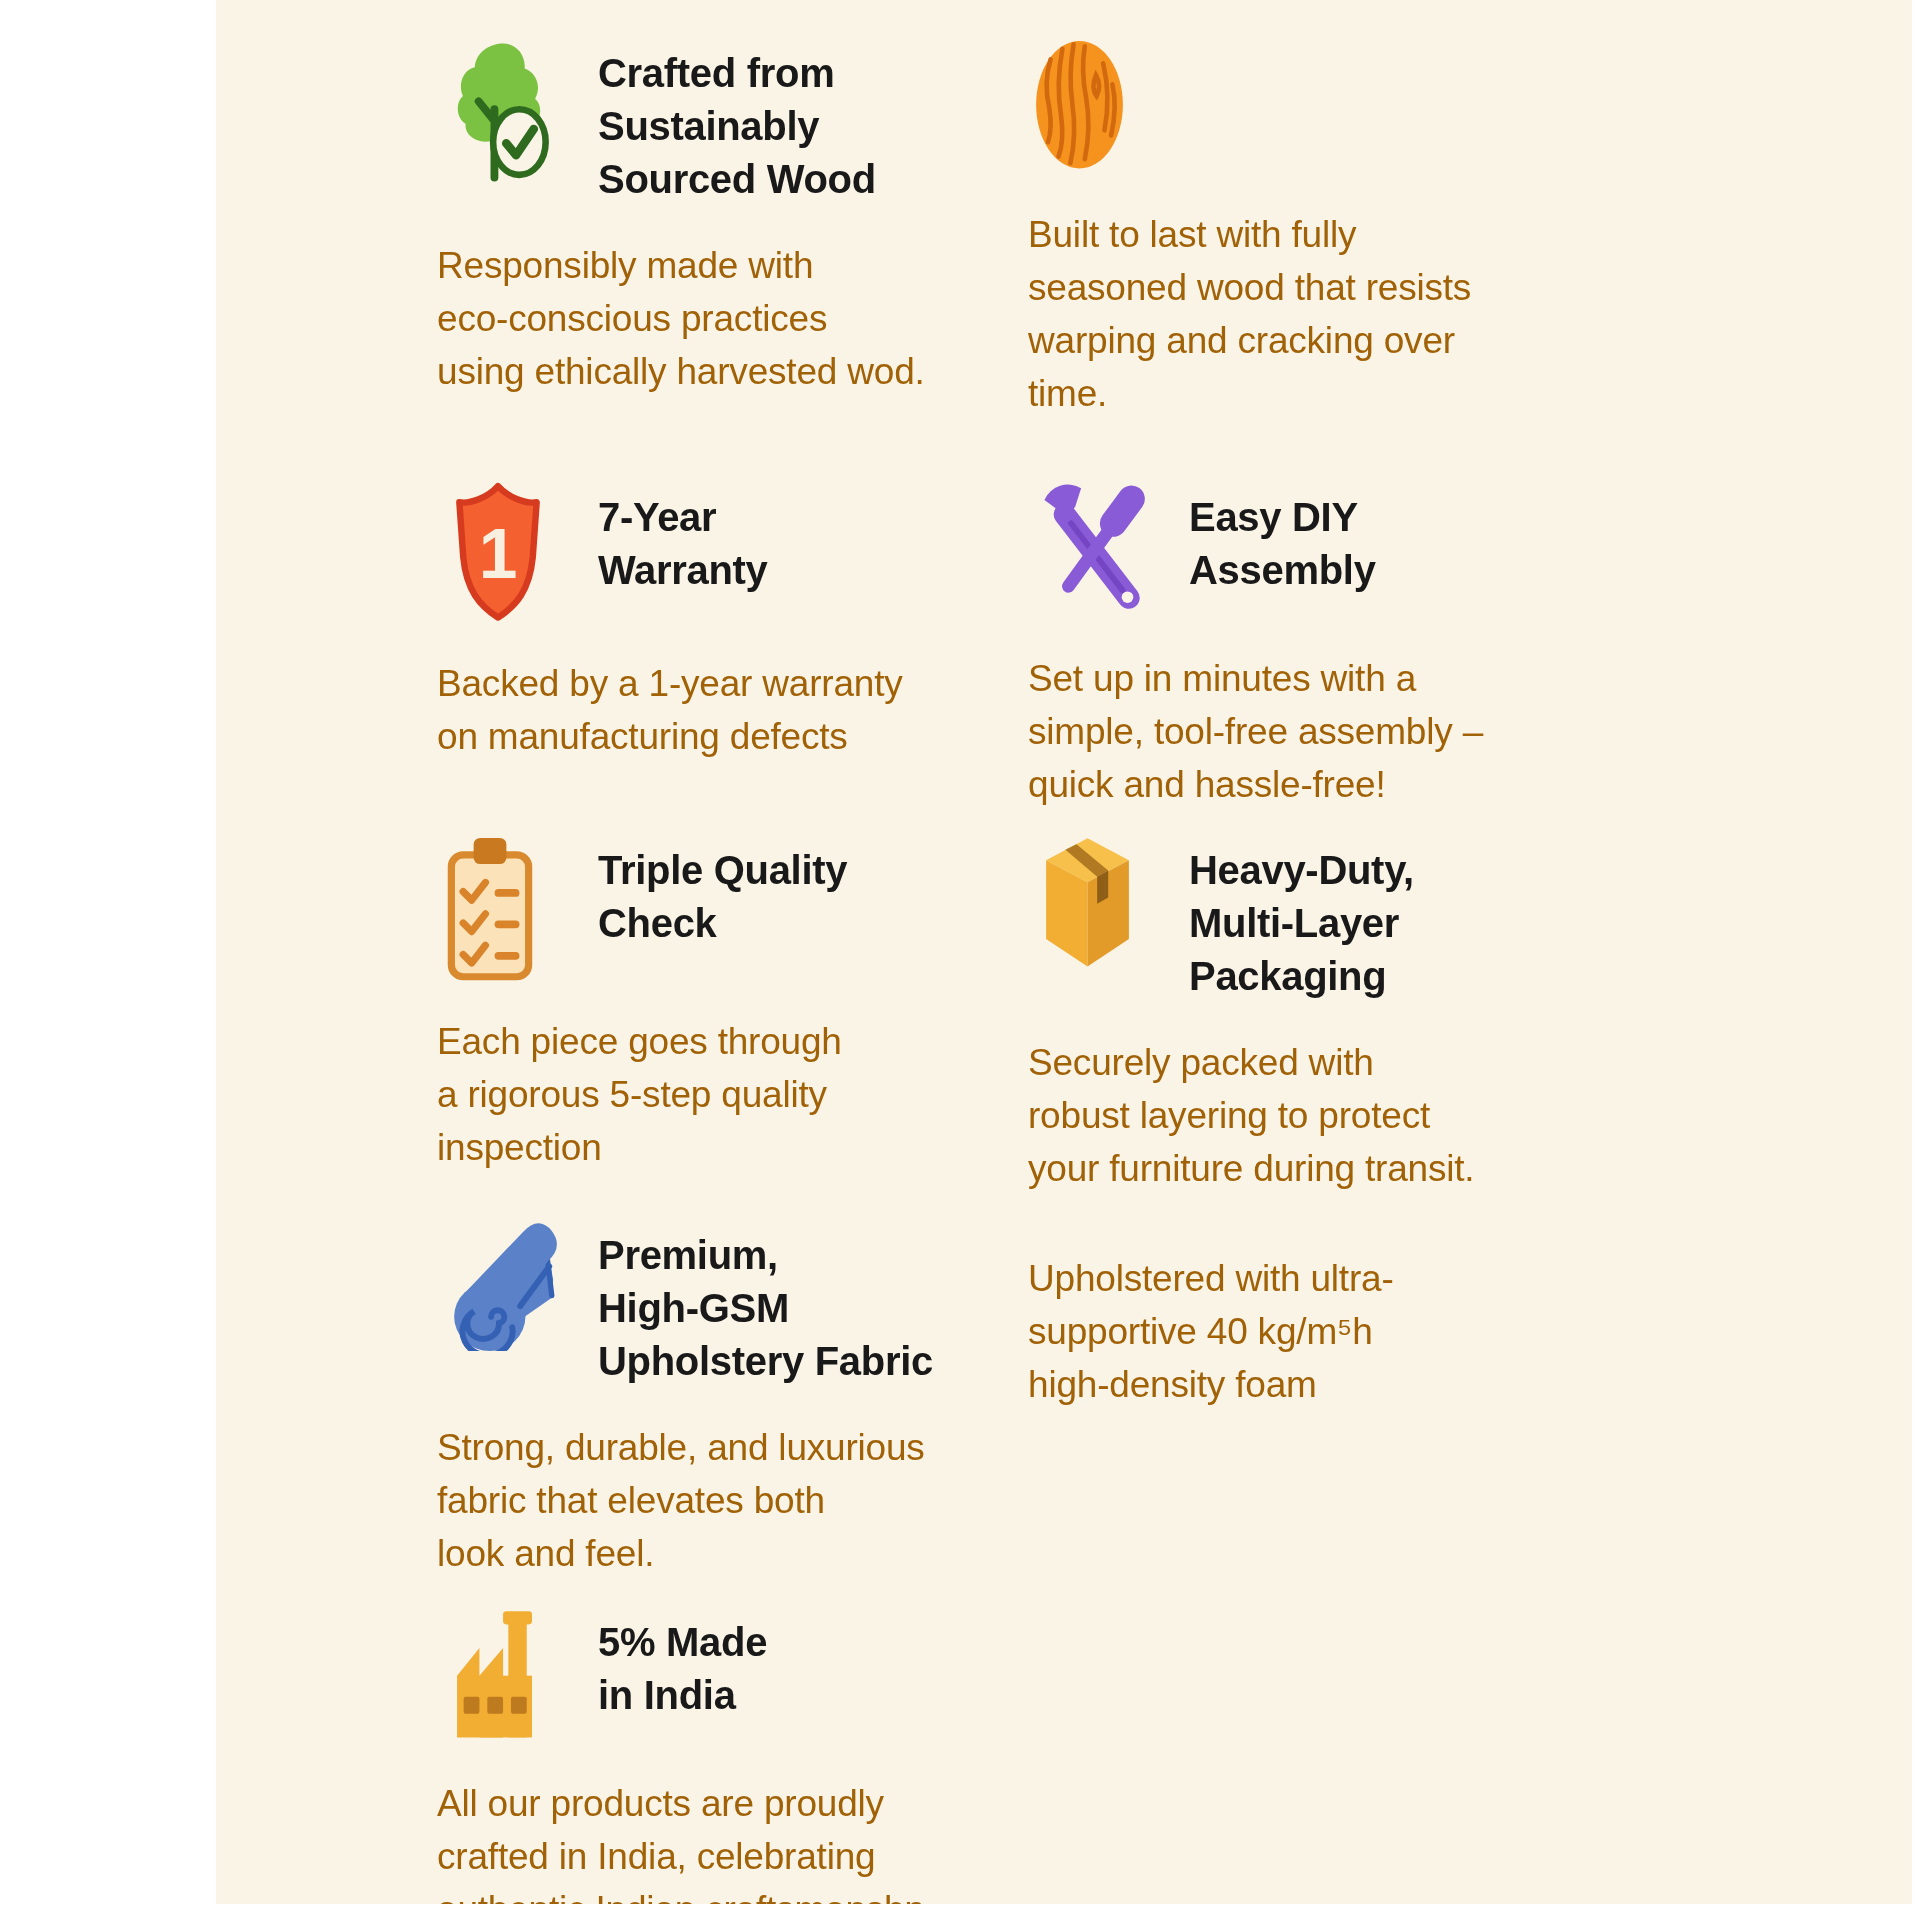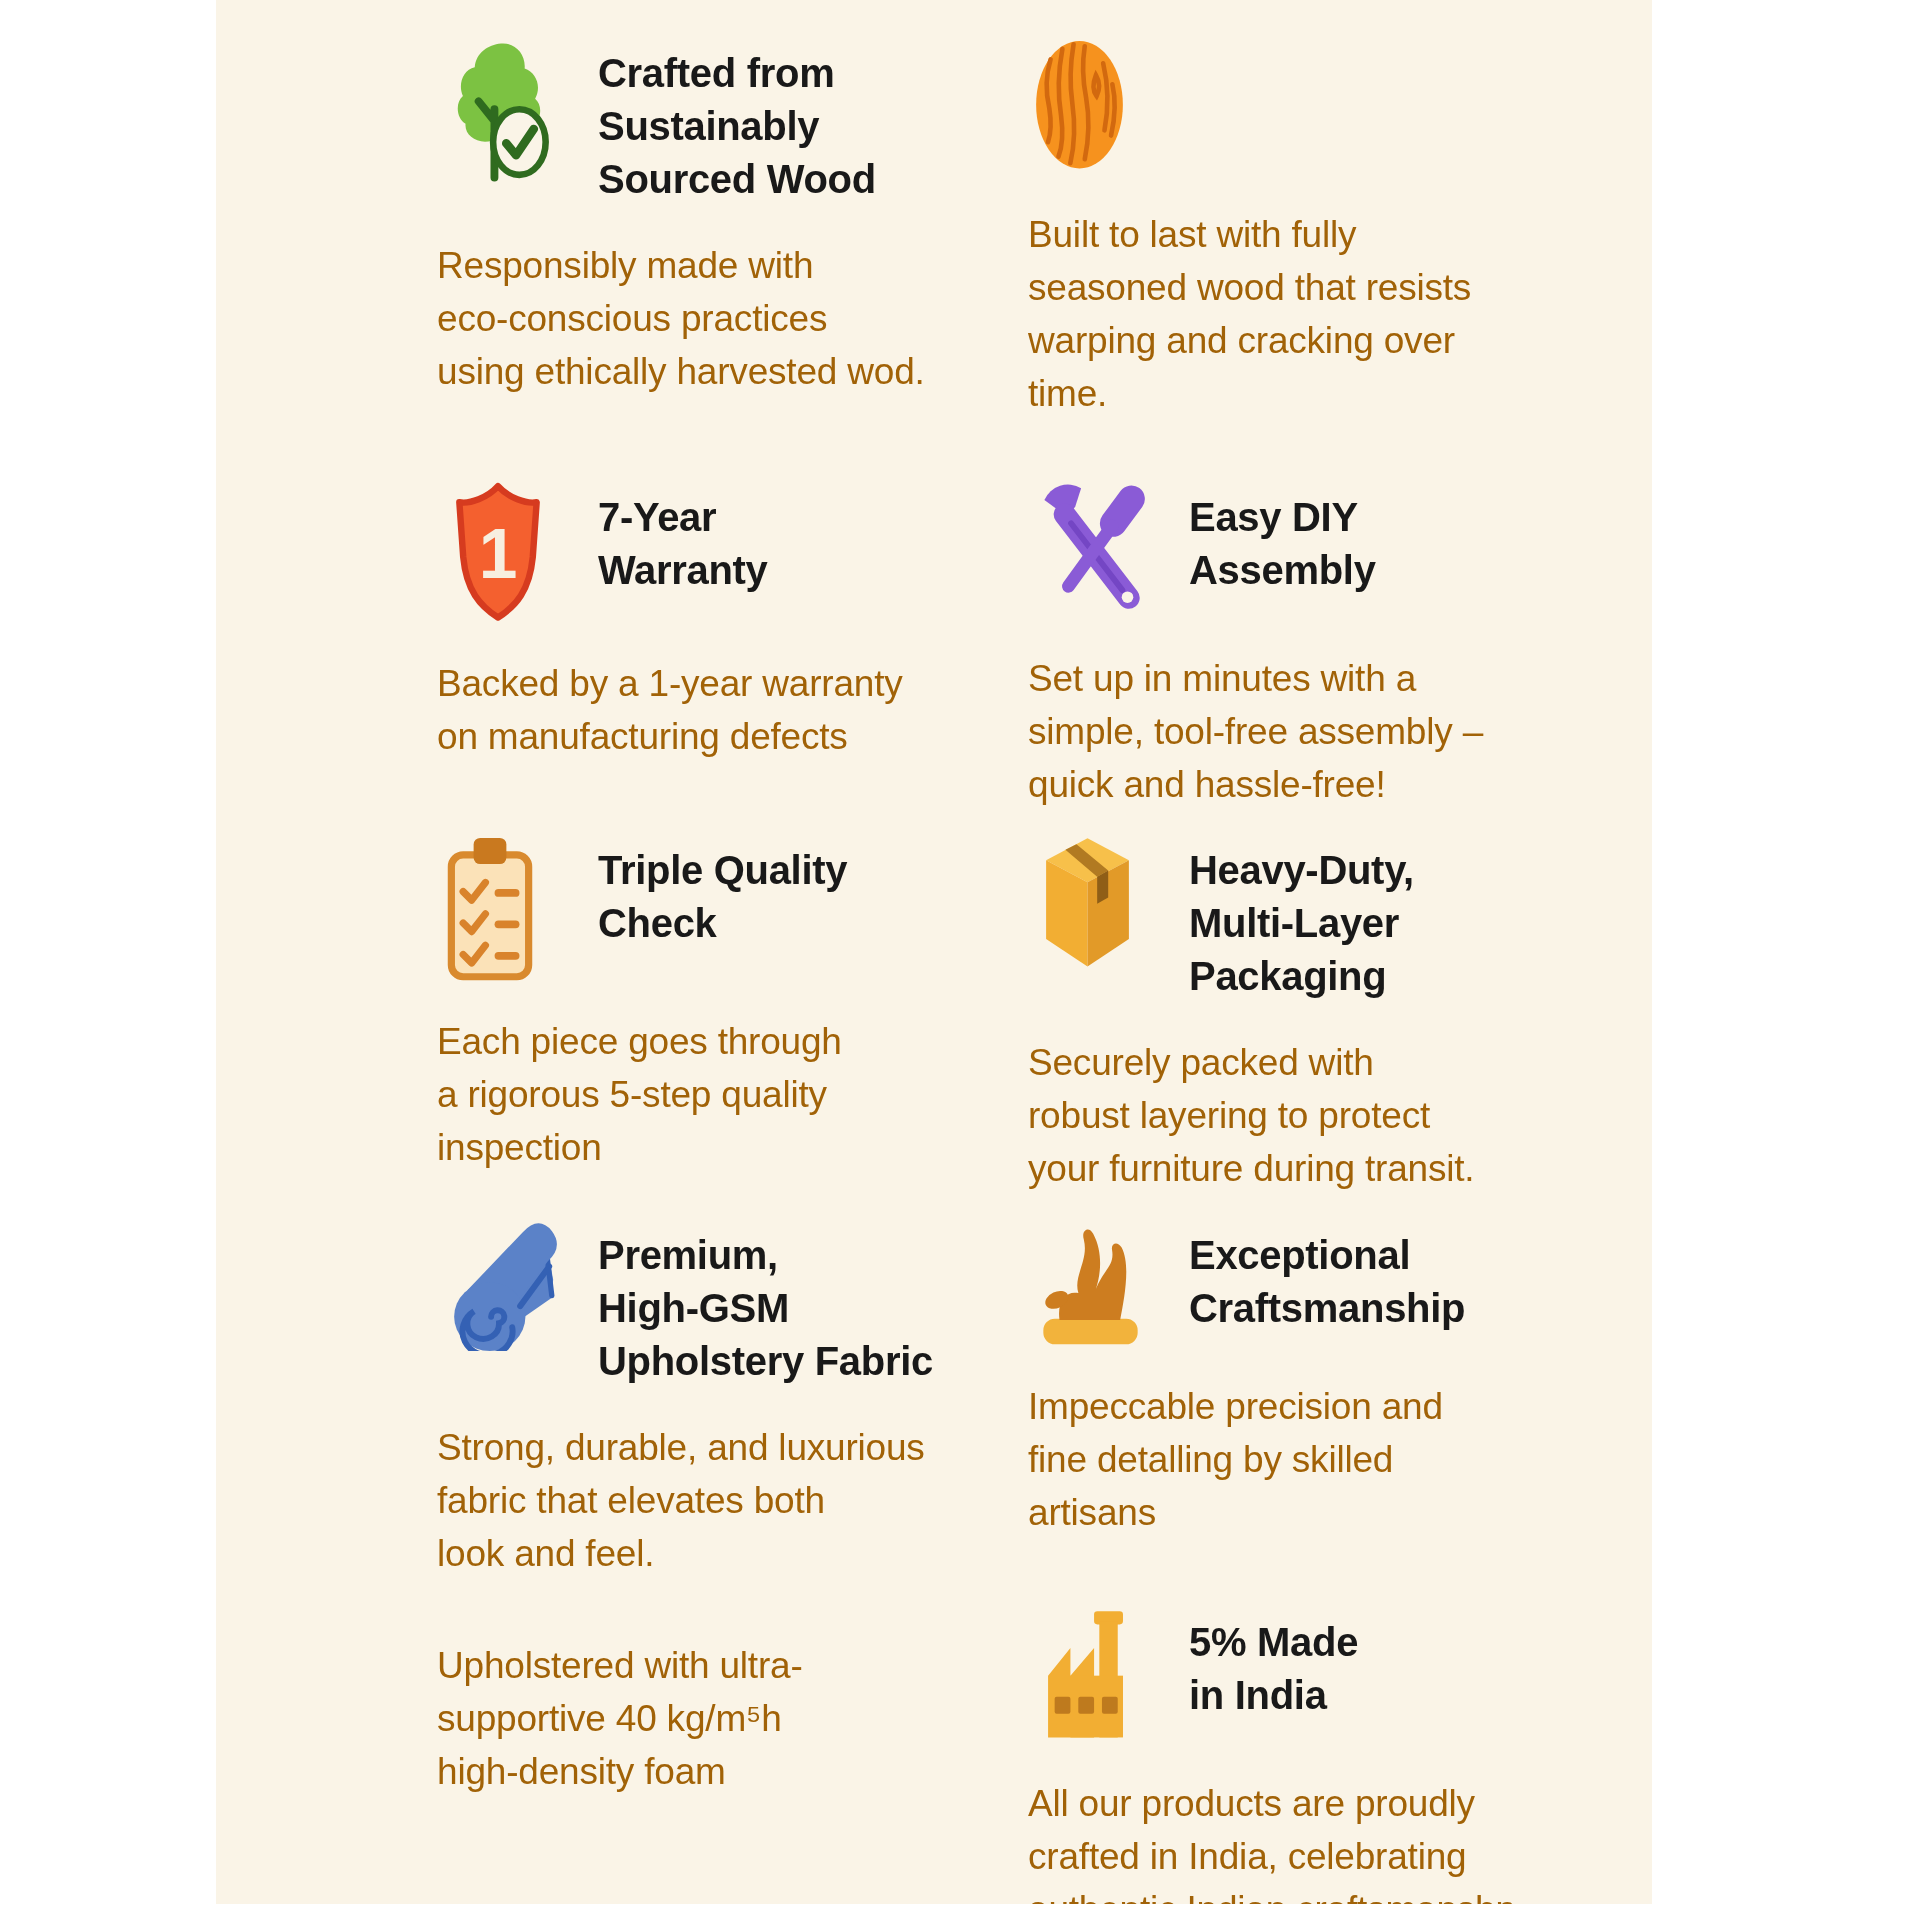--- a/index.html
+++ b/index.html
@@ -6,21 +6,21 @@
   body {
     width:1926px; height:1926px;
     background:#ffffff;
     position:relative;
     font-family:"Liberation Sans", sans-serif;
     color:#1b1b1b;
     overflow:hidden;
   }
   .panel {
     position:absolute; left:216px; top:0;
-    width:1436px; height:1904px;
+    width:1696px; height:1904px;
     background:#faf4e7;
     overflow:hidden;
   }
   .grid {
     position:absolute; left:221px; top:37px; right:19px;
     display:grid;
     grid-template-columns:591px 1fr;
     grid-template-rows:444px 353px 385px 387px auto;
   }
   .feature { overflow:visible; }
@@ -191,36 +191,20 @@
         </div>
         <div class="feature-title">Premium,
 High-GSM
 Upholstery Fabric</div>
       </div>
       <div class="feature-desc">Strong, durable, and luxurious
 fabric that elevates both
 look and feel.</div>
     </div>
 
-    <div class="feature">
-      <div class="feature-header">
-        <div class="icon-cell">
-          <svg width="125" height="128" viewBox="0 0 152 190">
-            <rect x="6" y="148" width="140" height="38" rx="17" fill="#f2b33c"></rect>
-            <path d="M30,150 C26,122 40,106 58,110 C50,84 74,62 66,30 C62,16 74,10 80,22 C96,52 90,86 84,104 C96,74 112,70 108,46 C106,36 116,32 122,42 C136,68 126,118 120,150 Z" fill="#cd7d20"></path>
-            <ellipse cx="26" cy="120" rx="18" ry="12" fill="#cd7d20" transform="rotate(-25 26 120)"></ellipse>
-          </svg>
-        </div>
-        <div class="feature-title">Exceptional
-Craftsmanship</div>
-      </div>
-      <div class="feature-desc">Impeccable precision and
-fine detalling by skilled
-artisans</div>
-    </div>
 
     <div class="feature">
       <div class="feature-desc">Upholstered with ultra-
 supportive 40 kg/m⁵h
 high-density foam</div>
     </div>
 
     <div class="feature">
       <div class="feature-header">
         <div class="icon-cell">

